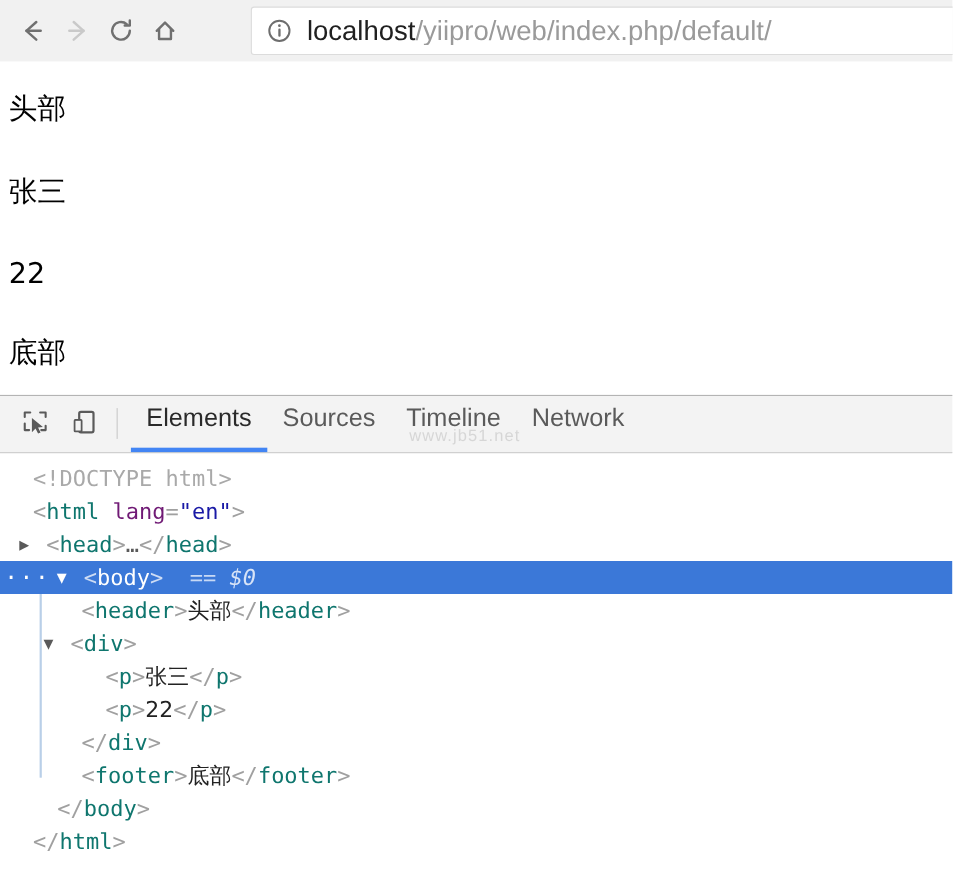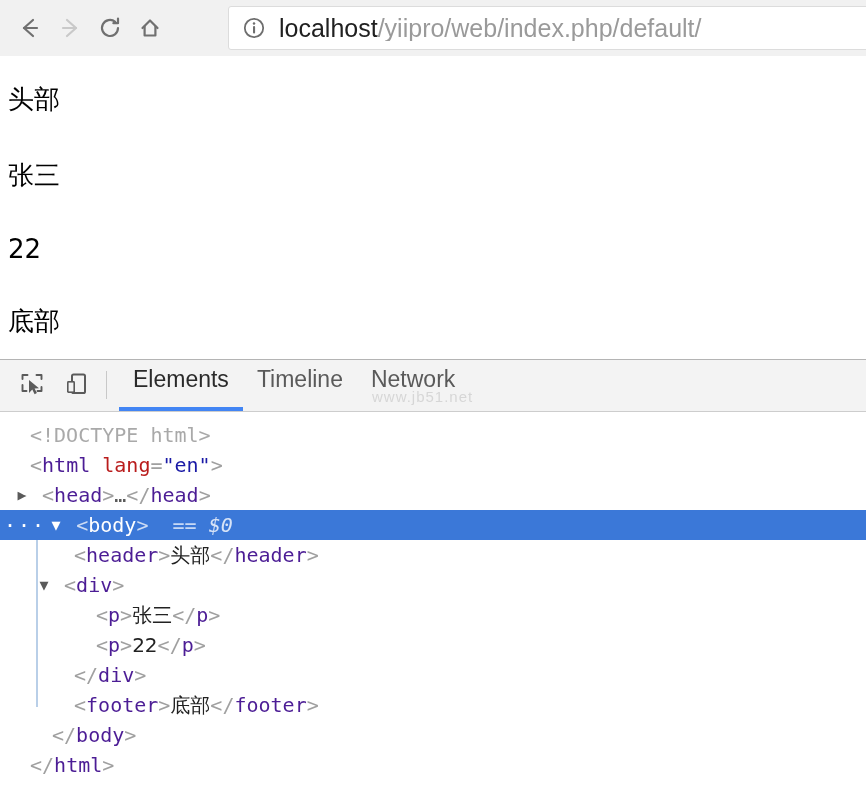--- a/index.html
+++ b/index.html
@@ -186,22 +186,22 @@
   }
   .tri.spacer { color: transparent; }
   .indent { display: inline-block; flex: 0 0 auto; }
   .i1 { width: 22px; }
   .i2 { width: 44px; }
   .i3 { width: 66px; }
   .i0 { width: 0px; }
 
   .doctype { color: #a9a9a9; }
   .br { color: #a0a0a0; }
-  .tag { color: #4c1d95; }
-  .attr { color: #b91c1c; }
+  .tag { color: #0f766e; }
+  .attr { color: #701a75; }
   .val { color: #1a1aa6; }
   .txt { color: #222222; font-family: "DejaVu Sans", "DejaVu Sans Mono", monospace; }
   .dots { color: #5a5a5a; }
   .eq { color: #b8b8b8; }
   .dollar { color: #a0a0a0; font-style: italic; }
 
   .guide {
     position: absolute;
     left: 36px;
     top: 117px;
@@ -289,20 +289,21 @@
           <rect x="5" y="11" width="8" height="12" rx="1.4" fill="#5a5a5a"></rect>
           <rect x="6.6" y="12.6" width="4.8" height="8.8" fill="#f3f3f3"></rect>
         </svg>
       </span>
     </button>
 
     <div class="dt-sep"></div>
 
     <div class="dt-tabs">
       <button class="dt-tab active">Elements</button>
+      <button class="dt-tab">Sources</button>
       <button class="dt-tab">Timeline</button>
       <button class="dt-tab">Network</button>
     </div>
   </div>
 
   <div class="dom-tree">
     <div class="guide"></div>
 
     <div class="dom-row">
       <span class="indent i0"></span>

